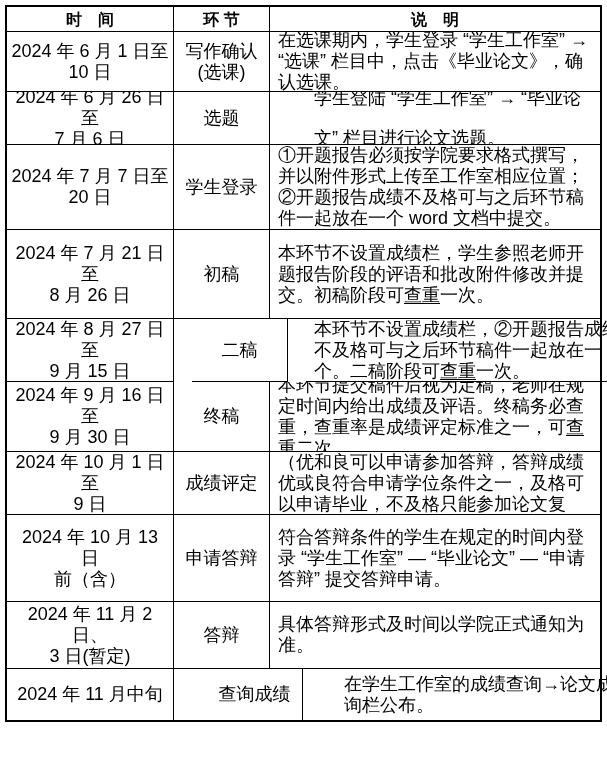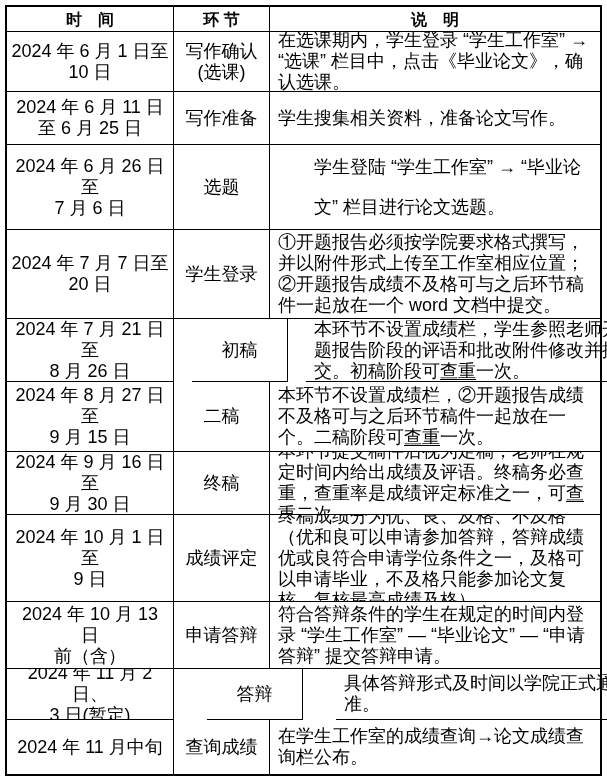--- a/index.html
+++ b/index.html
@@ -92,28 +92,20 @@
   <div class="row">
     <div class="cell time-cell">2024 年 6 月 1 日至
 10 日</div>
     <div class="cell stage-cell">写作确认
 (选课)</div>
     <div class="cell desc-cell">
       <div class="desc-text"><span>在选课期内，学生登录 “学生工作室” → “选课” 栏目中，点击《毕业论文》，确认选课。</span></div>
     </div>
   </div>
 
-  <div class="row">
-    <div class="cell time-cell">2024 年 6 月 11 日
-至 6 月 25 日</div>
-    <div class="cell stage-cell">写作准备</div>
-    <div class="cell desc-cell">
-      <div class="desc-text"><span>学生搜集相关资料，准备论文写作。</span></div>
-    </div>
-  </div>
 
   <div class="row">
     <div class="cell time-cell">2024 年 6 月 26 日至
 7 月 6 日</div>
     <div class="cell stage-cell">选题</div>
     <div class="cell desc-cell">
       <div class="desc-text wide-spacing"><span>学生登陆 “学生工作室” → “毕业论文” 栏目进行论文选题。</span></div>
     </div>
   </div>
 

